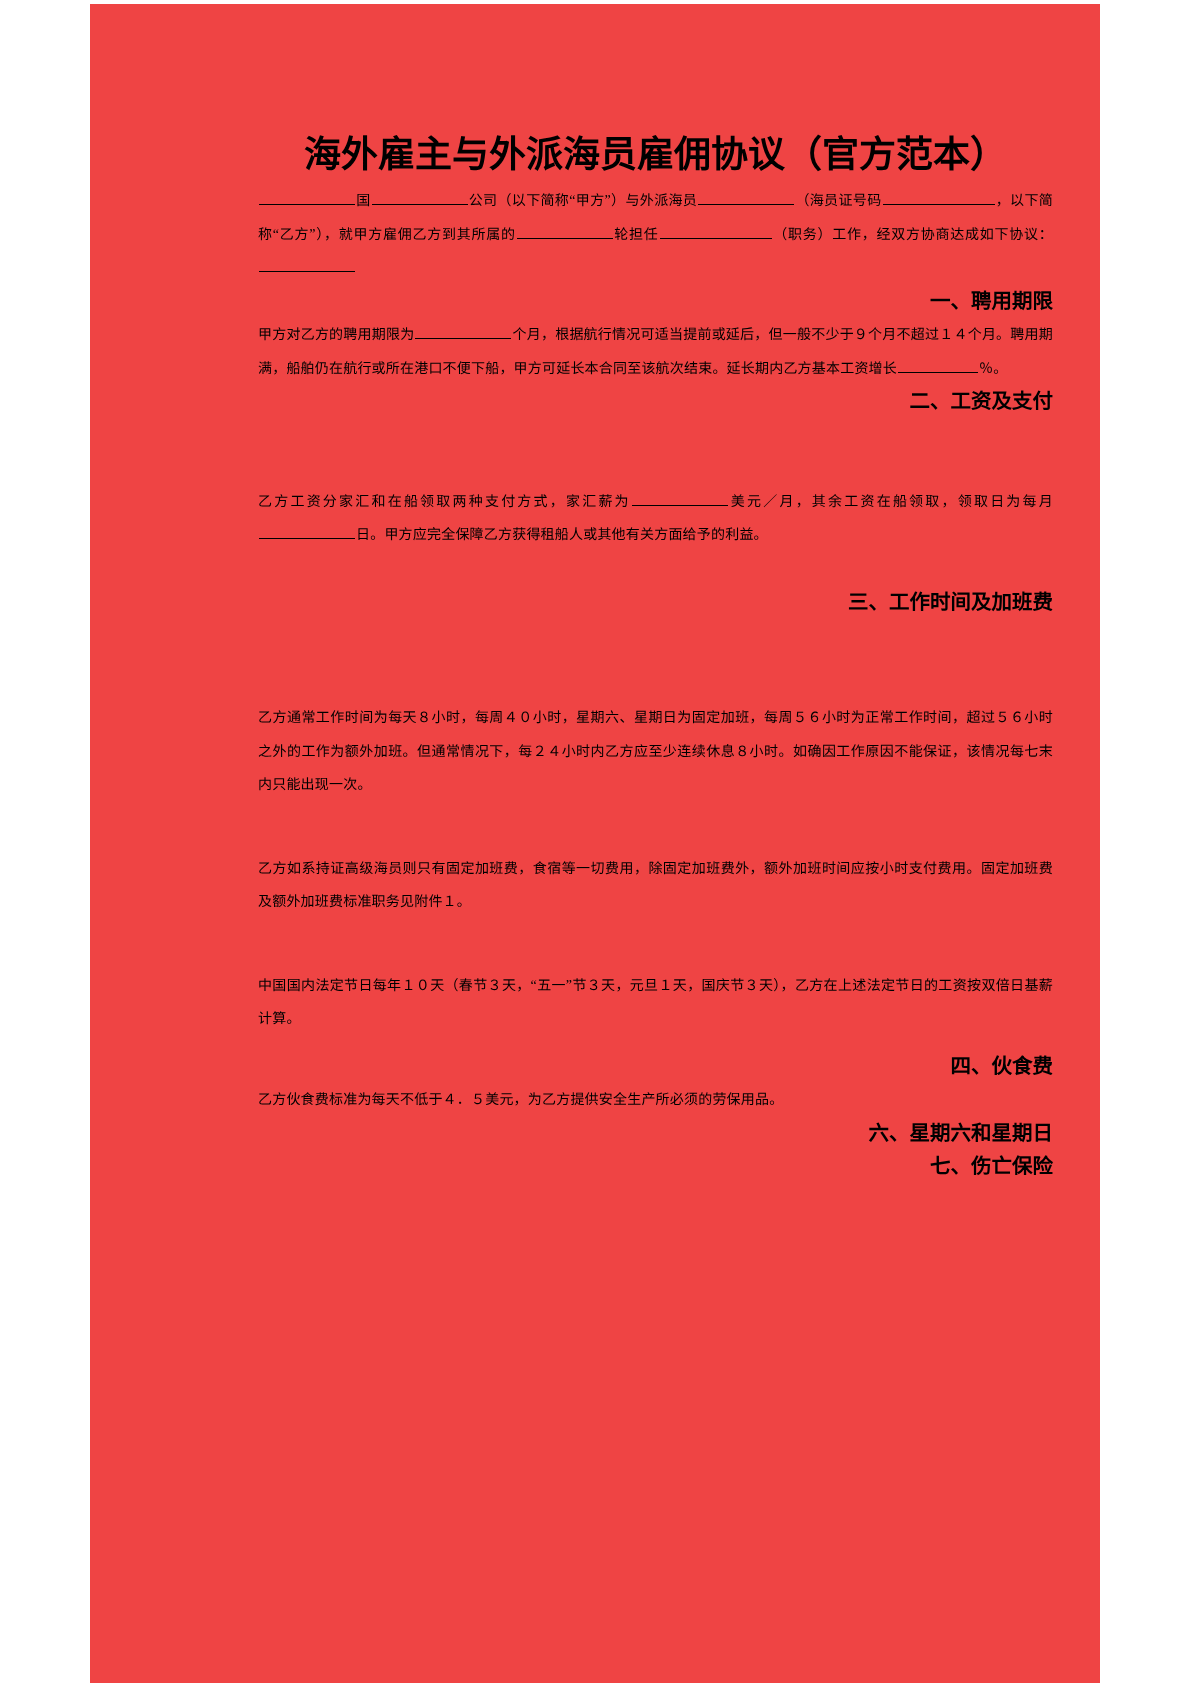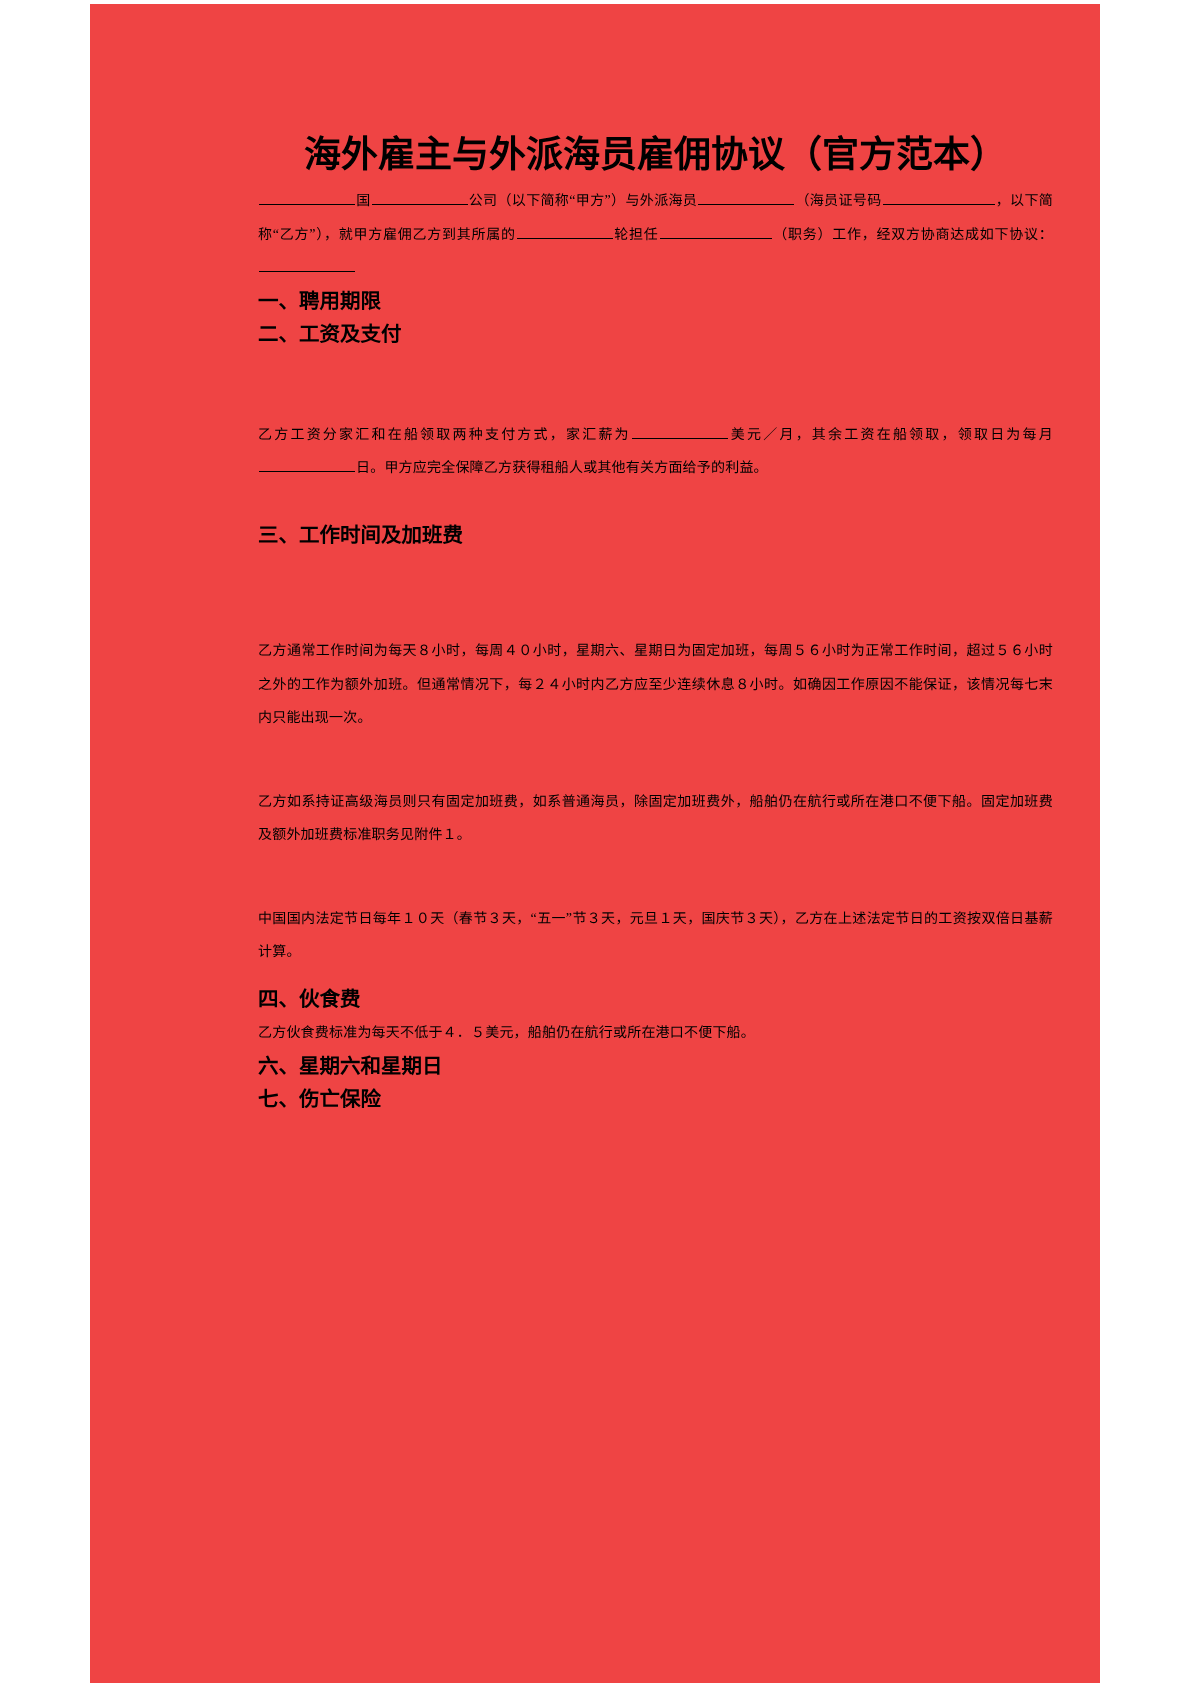--- a/index.html
+++ b/index.html
@@ -45,20 +45,21 @@
     text-justify: inter-ideograph;
     letter-spacing: 0.2px;
   }
   .para.lead {
     text-align: justify;
   }
   .heading {
     font-size: 20.5px;
     line-height: 33.5px;
     margin: 0;
+    text-align: right;
   }
   .gap-sm { height: 14px; }
   .gap-md { height: 34px; }
   .gap-lg { height: 50px; }
   .gap-xl { height: 66px; }
   .gap-xxl { height: 82px; }
   .blank {
     display: inline-block;
     border-bottom: 1.5px solid #000;
     vertical-align: baseline;
@@ -74,48 +75,49 @@
 
 <div class="page">
   <div class="content">
 
     <h1 class="doc-title">海外雇主与外派海员雇佣协议（官方范本）</h1>
 
     <p class="para lead"><span class="blank b-lg"></span><span>国</span><span class="blank b-lg"></span><span>公司（以下简称“甲方”）与外派海员</span><span class="blank b-lg"></span><span>（海员证号码</span><span class="blank b-xl"></span><span>，以下简称“乙方”），就甲方雇佣乙方到其所属的</span><span class="blank b-lg"></span><span>轮担任</span><span class="blank b-xl"></span><span>（职务）工作，经双方协商达成如下协议：</span><span class="blank b-lg"></span></p>
 
     <h2 class="heading">一、聘用期限</h2>
 
+    <p class="para"><span>甲方对乙方的聘用期限为</span><span class="blank b-lg"></span><span>个月，根据航行情况可适当提前或延后，但一般不少于９个月不超过１４个月。聘用期满，船舶仍在航行或所在港口不便下船，甲方可延长本合同至该航次结束。延长期内乙方基本工资增长</span><span class="blank b-md"></span><span>％。</span></p>
 
     <h2 class="heading">二、工资及支付</h2>
 
 
     <div class="gap-xl"></div>
 
     <p class="para"><span>乙方工资分家汇和在船领取两种支付方式，家汇薪为</span><span class="blank b-lg"></span><span>美元／月，其余工资在船领取，领取日为每月</span><span class="blank b-lg"></span><span>日。甲方应完全保障乙方获得租船人或其他有关方面给予的利益。</span></p>
 
     <div class="gap-md"></div>
 
     <h2 class="heading">三、工作时间及加班费</h2>
 
     <div class="gap-xxl"></div>
 
     <p class="para">乙方通常工作时间为每天８小时，每周４０小时，星期六、星期日为固定加班，每周５６小时为正常工作时间，超过５６小时之外的工作为额外加班。但通常情况下，每２４小时内乙方应至少连续休息８小时。如确因工作原因不能保证，该情况每七末内只能出现一次。</p>
 
     <div class="gap-lg"></div>
 
-    <p class="para">乙方如系持证高级海员则只有固定加班费，如系普通海员，除固定加班费外，船舶仍在航行或所在港口不便下船。固定加班费及额外加班费标准职务见附件１。</p>
+    <p class="para">乙方如系持证高级海员则只有固定加班费，食宿等一切费用，除固定加班费外，额外加班时间应按小时支付费用。固定加班费及额外加班费标准职务见附件１。</p>
 
     <div class="gap-lg"></div>
 
     <p class="para">中国国内法定节日每年１０天（春节３天，“五一”节３天，元旦１天，国庆节３天），乙方在上述法定节日的工资按双倍日基薪计算。</p>
 
     <div class="gap-sm"></div>
 
     <h2 class="heading">四、伙食费</h2>
-    <p class="para">乙方伙食费标准为每天不低于４．５美元，船舶仍在航行或所在港口不便下船。</p>
+    <p class="para">乙方伙食费标准为每天不低于４．５美元，为乙方提供安全生产所必须的劳保用品。</p>
 
 
     <h2 class="heading">六、星期六和星期日</h2>
 
     <h2 class="heading">七、伤亡保险</h2>
 
   </div>
 </div>
 
 </body></html>

